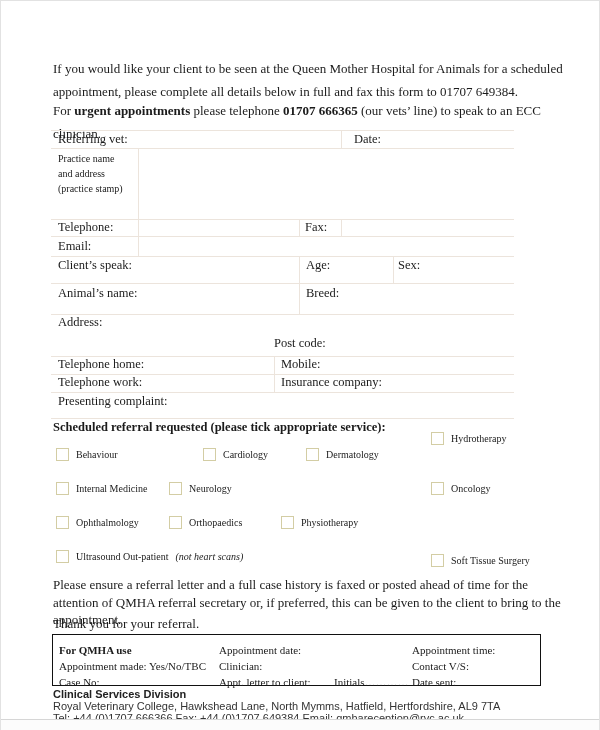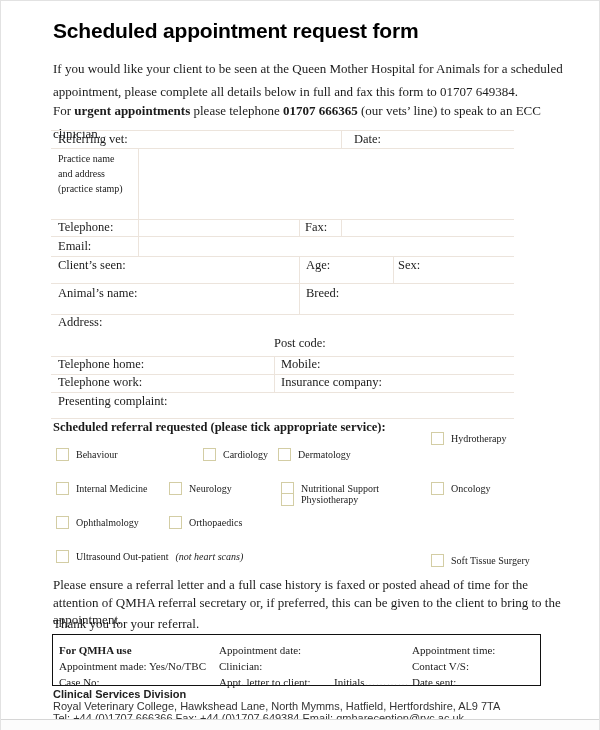--- a/index.html
+++ b/index.html
@@ -23,21 +23,20 @@
   .foot{position:absolute;left:52px;font-family:"Liberation Sans",sans-serif;font-size:11px;
         white-space:nowrap;color:#333;}
   .strip{position:absolute;left:0;top:718px;width:598px;height:10px;background:#fcfcfc;
          border-top:1px solid #d6d6d6;z-index:5;}
 </style>
 </head>
 <body>
 
 <div class="page">
 
-  <h1 class="title">Scheduled appointment request form</h1>
 
   <p class="para" style="top:56px;">If you would like your client to be seen at the Queen Mother Hospital for Animals for a scheduled appointment, please complete all details below in full and fax this form to 01707 649384.</p>
 
   <p class="para" style="top:98px;"><span>For </span><span class="b">urgent appointments</span><span> please telephone </span><span class="b">01707 666365</span><span> (our vets’ line) to speak to an ECC clinician.</span></p>
 
   <div class="hline" style="left:50px;top:129px;width:463px;"></div>
   <div class="hline" style="left:50px;top:147px;width:463px;"></div>
   <div class="hline" style="left:50px;top:218px;width:463px;"></div>
   <div class="hline" style="left:50px;top:235px;width:463px;"></div>
   <div class="hline" style="left:50px;top:255px;width:463px;"></div>
@@ -59,21 +58,21 @@
   <div class="lbl" style="left:57px;top:131px;">Referring vet:</div>
   <div class="lbl" style="left:353px;top:131px;">Date:</div>
   <div class="wrapcell">
     <div>Practice name</div>
     <div>and address</div>
     <div>(practice stamp)</div>
   </div>
   <div class="lbl" style="left:57px;top:219px;">Telephone:</div>
   <div class="lbl" style="left:304px;top:219px;">Fax:</div>
   <div class="lbl" style="left:57px;top:238px;">Email:</div>
-  <div class="lbl" style="left:57px;top:257px;">Client’s seen:</div>
+  <div class="lbl" style="left:57px;top:257px;">Client’s speak:</div>
   <div class="lbl" style="left:305px;top:257px;text-align:center;">Age:</div>
   <div class="lbl" style="left:397px;top:257px;">Sex:</div>
   <div class="lbl" style="left:57px;top:285px;">Animal’s name:</div>
   <div class="lbl" style="left:305px;top:285px;">Breed:</div>
   <div class="lbl" style="left:57px;top:314px;">Address:</div>
   <div class="lbl" style="left:273px;top:335px;">Post code:</div>
   <div class="lbl" style="left:57px;top:356px;">Telephone home:</div>
   <div class="lbl" style="left:280px;top:356px;">Mobile:</div>
   <div class="lbl" style="left:57px;top:374px;">Telephone work:</div>
   <div class="lbl" style="left:280px;top:374px;">Insurance company:</div>
@@ -82,55 +81,51 @@
   <div class="sec-head">Scheduled referral requested (please tick appropriate service):</div>
 
   <div class="opt" style="left:55px;top:447px;">
     <span class="cb"></span>
     <span class="opt-label">Behaviour</span>
   </div>
   <div class="opt" style="left:168px;top:447px;padding-left:34px;">
     <span class="cb"></span>
     <span class="opt-label">Cardiology</span>
   </div>
-  <div class="opt" style="left:266px;top:447px;padding-left:11px;">
+  <div class="opt" style="left:294px;top:447px;padding-left:11px;">
     <span class="cb"></span>
     <span class="opt-label">Dermatology</span>
   </div>
   <div class="opt" style="left:430px;top:431px;">
     <span class="cb"></span>
     <span class="opt-label">Hydrotherapy</span>
   </div>
 
   <div class="opt" style="left:55px;top:481px;">
     <span class="cb"></span>
     <span class="opt-label">Internal Medicine</span>
   </div>
   <div class="opt" style="left:168px;top:481px;justify-content:center;">
     <span class="cb"></span>
     <span class="opt-label">Neurology</span>
   </div>
-  <div class="opt" style="left:280px;top:481px;">
-    <span class="cb"></span>
-    <span class="opt-label">Nutritional Support</span>
-  </div>
   <div class="opt" style="left:430px;top:481px;">
     <span class="cb"></span>
     <span class="opt-label">Oncology</span>
   </div>
 
   <div class="opt" style="left:55px;top:515px;">
     <span class="cb"></span>
     <span class="opt-label">Ophthalmology</span>
   </div>
   <div class="opt" style="left:168px;top:515px;">
     <span class="cb"></span>
     <span class="opt-label">Orthopaedics</span>
   </div>
-  <div class="opt" style="left:280px;top:492px;">
+  <div class="opt" style="left:280px;top:515px;">
     <span class="cb"></span>
     <span class="opt-label">Physiotherapy</span>
   </div>
   <div class="opt" style="left:430px;top:515px;margin-top:38px;">
     <span class="cb"></span>
     <span class="opt-label">Soft Tissue Surgery</span>
   </div>
 
   <div class="opt" style="left:55px;top:549px;">
     <span class="cb"></span>

